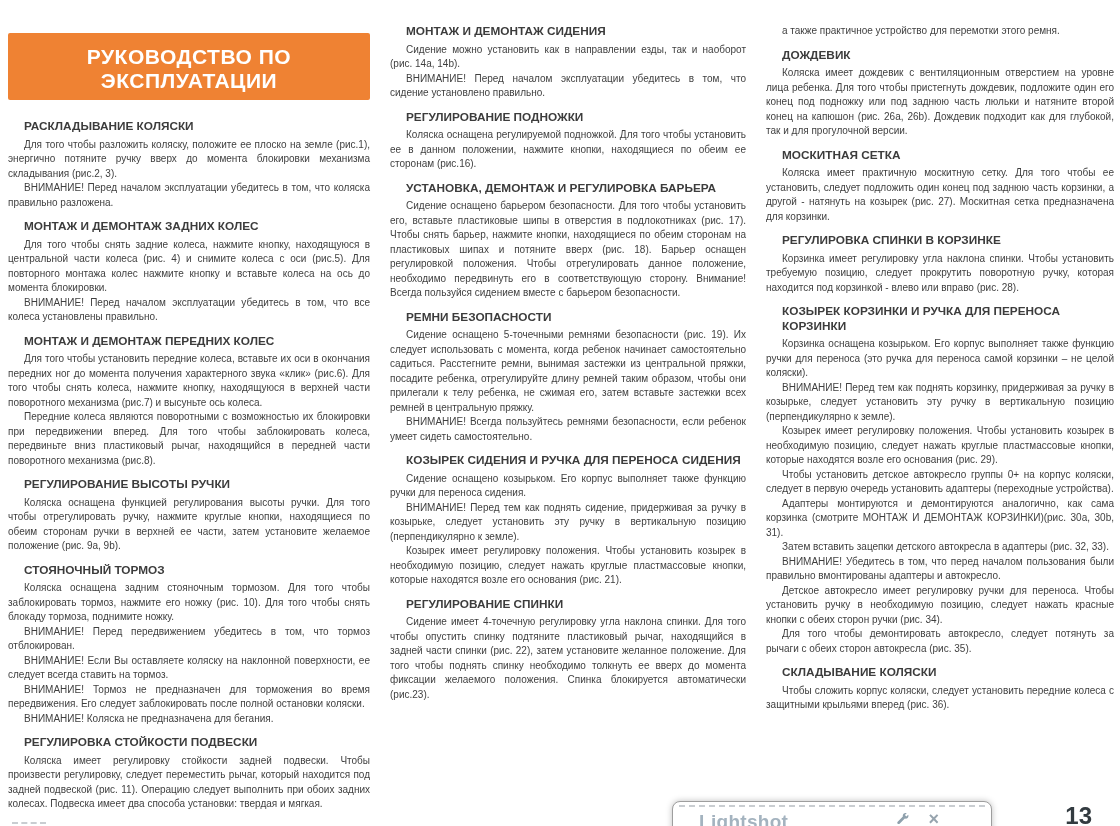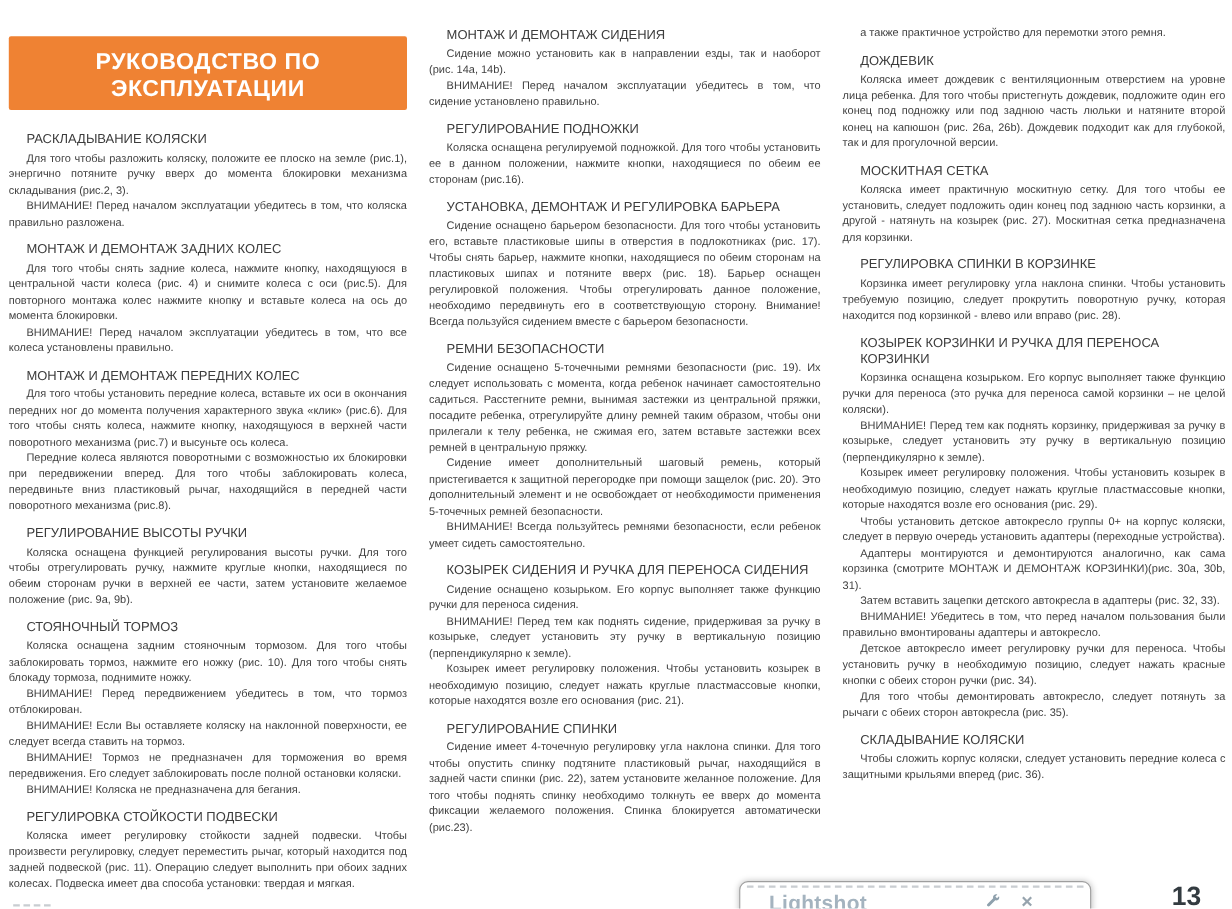--- a/index.html
+++ b/index.html
@@ -20,21 +20,21 @@
     font-weight:bold;
     font-size:21px;
     letter-spacing:.5px;
     text-align:center;
     padding:12px 0 7px 0;
     border-radius:2px;
   }
   .sections{padding-top:24px;}
   .col-1 .sections{padding-top:19px;}
   .sec-heading{
-    font-weight:normal;
+    font-weight:bold;
     font-size:11.8px;
     color:#3c3c3c;
     margin:9px 0 4px 0;
     padding-left:16px;
     line-height:14.5px;
   }
   .sections > .sec-heading:first-child{margin-top:0;}
   .para{
     margin:0;
     font-size:10px;
@@ -110,21 +110,20 @@
     <div class="sections">
         <div class="sec-heading">МОНТАЖ И ДЕМОНТАЖ СИДЕНИЯ</div>
         <p class="para">Сидение можно установить как в направлении езды, так и наоборот (рис. 14a, 14b).</p>
         <p class="para">ВНИМАНИЕ! Перед началом эксплуатации убедитесь в том, что сидение установлено правильно.</p>
         <div class="sec-heading">РЕГУЛИРОВАНИЕ ПОДНОЖКИ</div>
         <p class="para">Коляска оснащена регулируемой подножкой. Для того чтобы установить ее в данном положении, нажмите кнопки, находящиеся по обеим ее сторонам (рис.16).</p>
         <div class="sec-heading">УСТАНОВКА, ДЕМОНТАЖ И РЕГУЛИРОВКА БАРЬЕРА</div>
         <p class="para">Сидение оснащено барьером безопасности. Для того чтобы установить его, вставьте пластиковые шипы в отверстия в подлокотниках (рис. 17). Чтобы снять барьер, нажмите кнопки, находящиеся по обеим сторонам на пластиковых шипах и потяните вверх (рис. 18). Барьер оснащен регулировкой положения. Чтобы отрегулировать данное положение, необходимо передвинуть его в соответствующую сторону. Внимание! Всегда пользуйся сидением вместе с барьером безопасности.</p>
         <div class="sec-heading">РЕМНИ БЕЗОПАСНОСТИ</div>
         <p class="para">Сидение оснащено 5-точечными ремнями безопасности (рис. 19). Их следует использовать с момента, когда ребенок начинает самостоятельно садиться. Расстегните ремни, вынимая застежки из центральной пряжки, посадите ребенка, отрегулируйте длину ремней таким образом, чтобы они прилегали к телу ребенка, не сжимая его, затем вставьте застежки всех ремней в центральную пряжку.</p>
-        <p class="para">Сидение имеет дополнительный шаговый ремень, который пристегивается к защитной перегородке при помощи защелок (рис. 20). Это дополнительный элемент и не освобождает от необходимости применения 5-точечных ремней безопасности.</p>
         <p class="para">ВНИМАНИЕ! Всегда пользуйтесь ремнями безопасности, если ребенок умеет сидеть самостоятельно.</p>
         <div class="sec-heading">КОЗЫРЕК СИДЕНИЯ И РУЧКА ДЛЯ ПЕРЕНОСА СИДЕНИЯ</div>
         <p class="para">Сидение оснащено козырьком. Его корпус выполняет также функцию ручки для переноса сидения.</p>
         <p class="para">ВНИМАНИЕ! Перед тем как поднять сидение, придерживая за ручку в козырьке, следует установить эту ручку в вертикальную позицию (перпендикулярно к земле).</p>
         <p class="para">Козырек имеет регулировку положения. Чтобы установить козырек в необходимую позицию, следует нажать круглые пластмассовые кнопки, которые находятся возле его основания (рис. 21).</p>
         <div class="sec-heading">РЕГУЛИРОВАНИЕ СПИНКИ</div>
         <p class="para">Сидение имеет 4-точечную регулировку угла наклона спинки. Для того чтобы опустить спинку подтяните пластиковый рычаг, находящийся в задней части спинки (рис. 22), затем установите желанное положение. Для того чтобы поднять спинку необходимо толкнуть ее вверх до момента фиксации желаемого положения. Спинка блокируется автоматически (рис.23).</p>
       </div>
   </div>
   <div class="col col-3">

